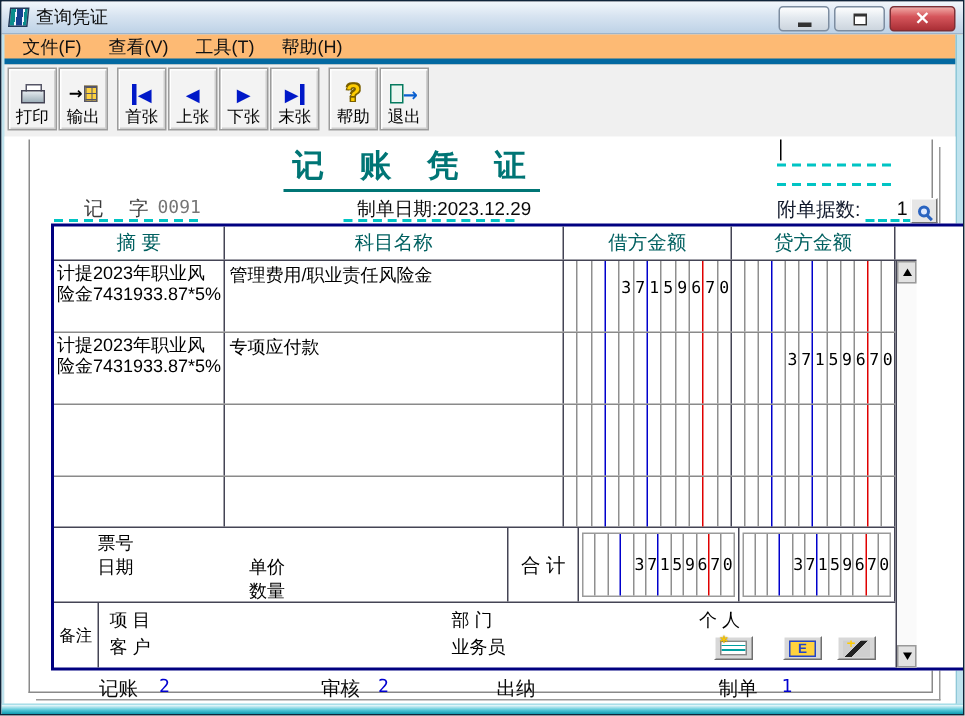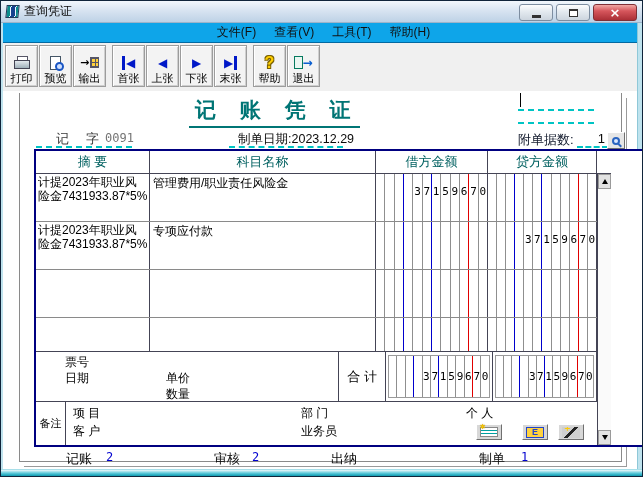--- a/index.html
+++ b/index.html
@@ -21,22 +21,22 @@
   .cap-btn{width:34px;height:17px;border:1px solid #7d8da0;border-radius:3px;
     background:linear-gradient(180deg,#fdfefe,#e3e9ef 45%,#ccd5de);
     display:flex;align-items:center;justify-content:center;position:relative;}
   .cap-btn.close{width:44px;border-color:#7e2f35;
     background:linear-gradient(180deg,#f0a8a4,#d6565c 40%,#aa2f36);}
   .glyph-min{width:9px;height:3px;background:#333;margin-top:8px;}
   .glyph-max{width:9px;height:8px;border:1px solid #333;border-top:2px solid #333;background:#fff;}
   .glyph-close{color:#fff;font:bold 13px/13px "DejaVu Sans",sans-serif;}
   .glyph-close::after{content:"\00D7";}
   
-  .menubar{position:absolute;left:1px;top:22px;right:1px;height:20px;background:#0ea5e9;
-    border-bottom:1px solid #0369a1;display:flex;align-items:center;padding-left:4px;justify-content:center;}
+  .menubar{position:absolute;left:1px;top:22px;right:1px;height:20px;background:#fdba74;
+    border-bottom:4px solid #0369a1;display:flex;align-items:center;padding-left:4px;}
   .menu-item{font-size:12px;color:#111;padding:2px 9px;}
   
   .toolbar{position:absolute;left:1px;top:42px;right:1px;height:48px;background:#f0f0f0;
     display:flex;align-items:flex-start;gap:6px;padding:2px 0 0 3px;}
   .tb-group{display:flex;gap:1px;}
   .tb-btn{width:33px;height:42px;border:1px solid #9c9c9c;background:#f3f3f3;
     box-shadow:inset 1px 1px 0 #ffffff, inset -1px -1px 0 #cfcfcf;
     display:flex;flex-direction:column;align-items:center;justify-content:flex-end;padding-bottom:1px;}
   .tb-icon{height:19px;display:flex;align-items:center;justify-content:center;}
   .tb-label{font-size:11px;line-height:13px;color:#000;}
@@ -190,26 +190,20 @@
   <div class="toolbar">
       <div class="tb-group">
         <div class="tb-btn">
           <div class="tb-icon">
             <span class="ic ic-printer"></span>
           </div>
           <div class="tb-label">打印</div>
         </div>
         <div class="tb-btn">
           <div class="tb-icon">
-            <span class="ic ic-preview"></span>
-          </div>
-          <div class="tb-label">预览</div>
-        </div>
-        <div class="tb-btn">
-          <div class="tb-icon">
             <span class="ic ic-export">
               <b>→</b>
               <i></i>
             </span>
           </div>
           <div class="tb-label">输出</div>
         </div>
       </div>
       <div class="tb-group">
         <div class="tb-btn">

